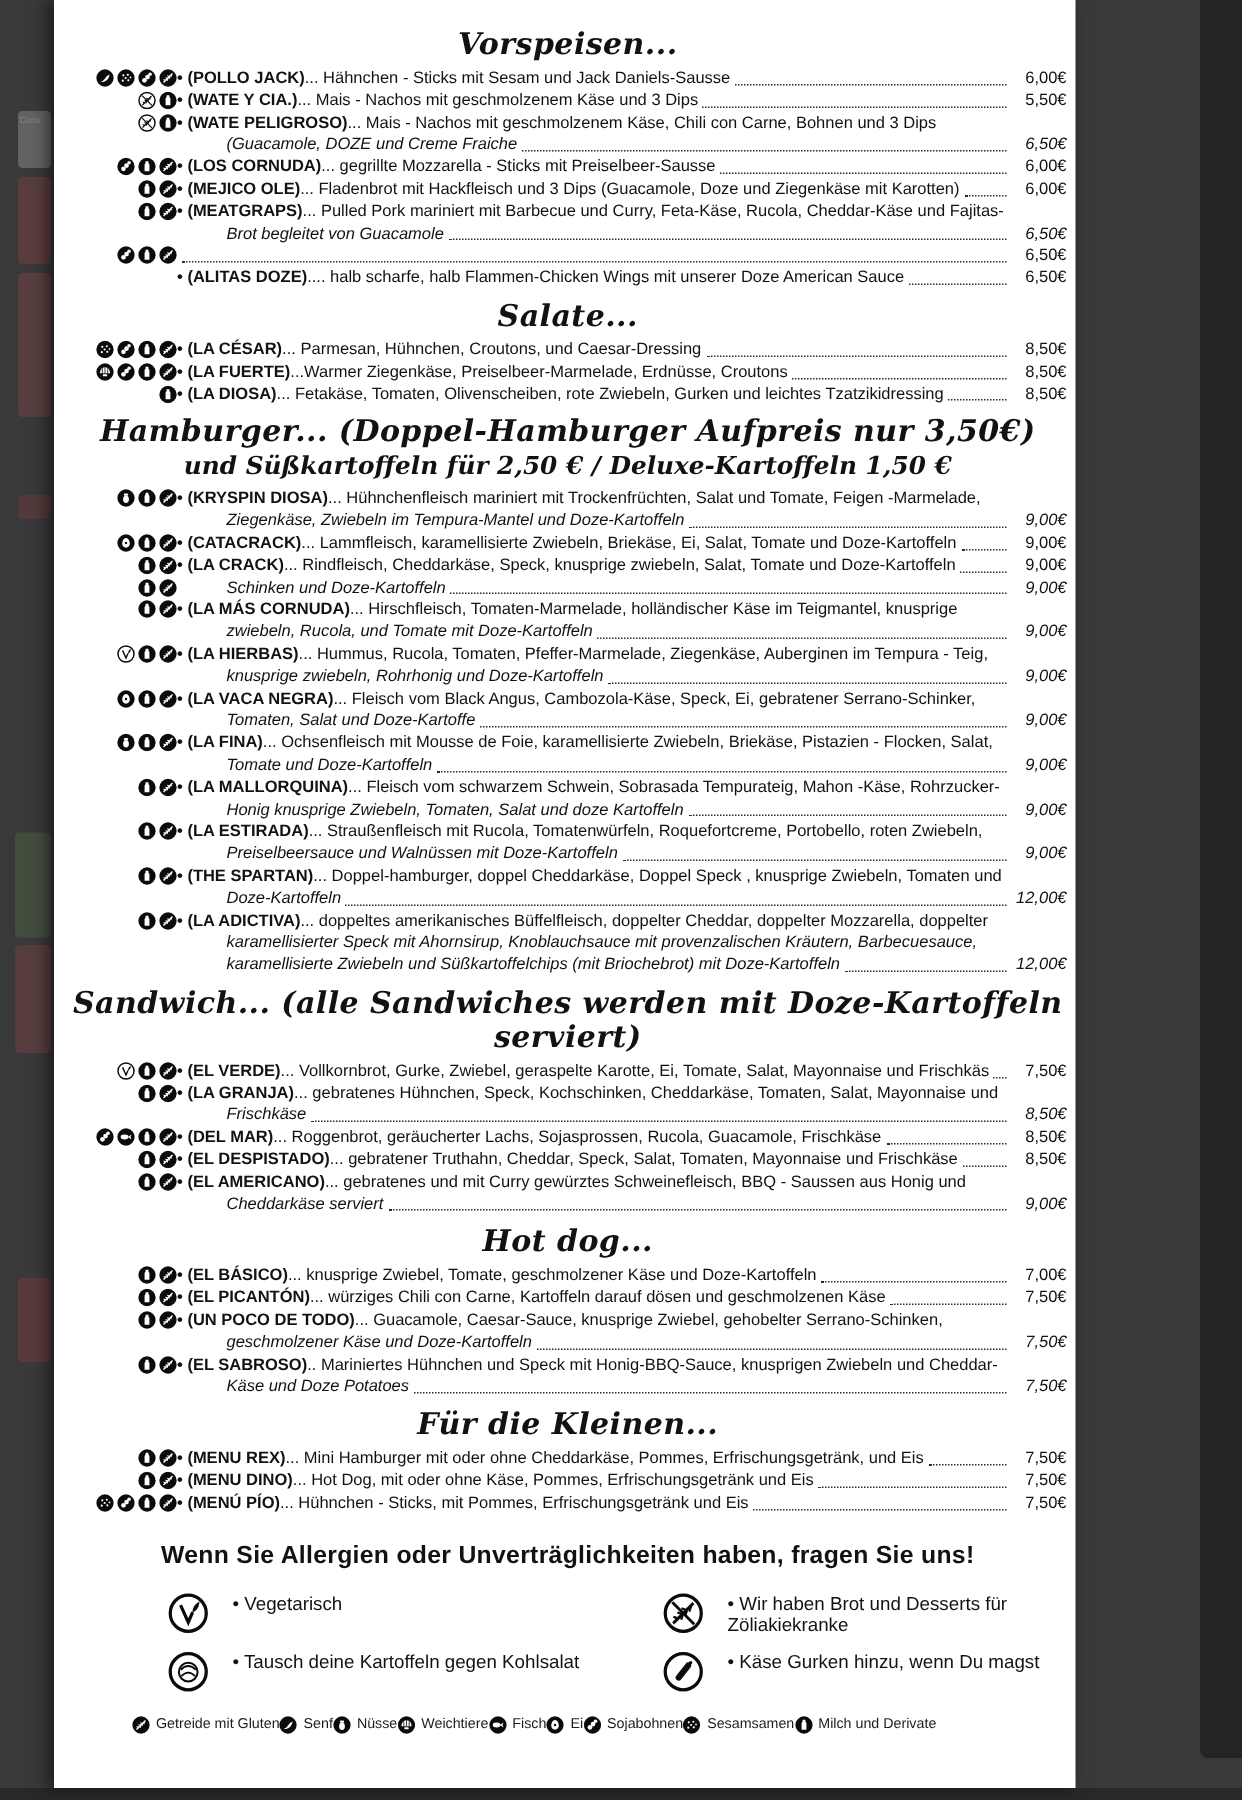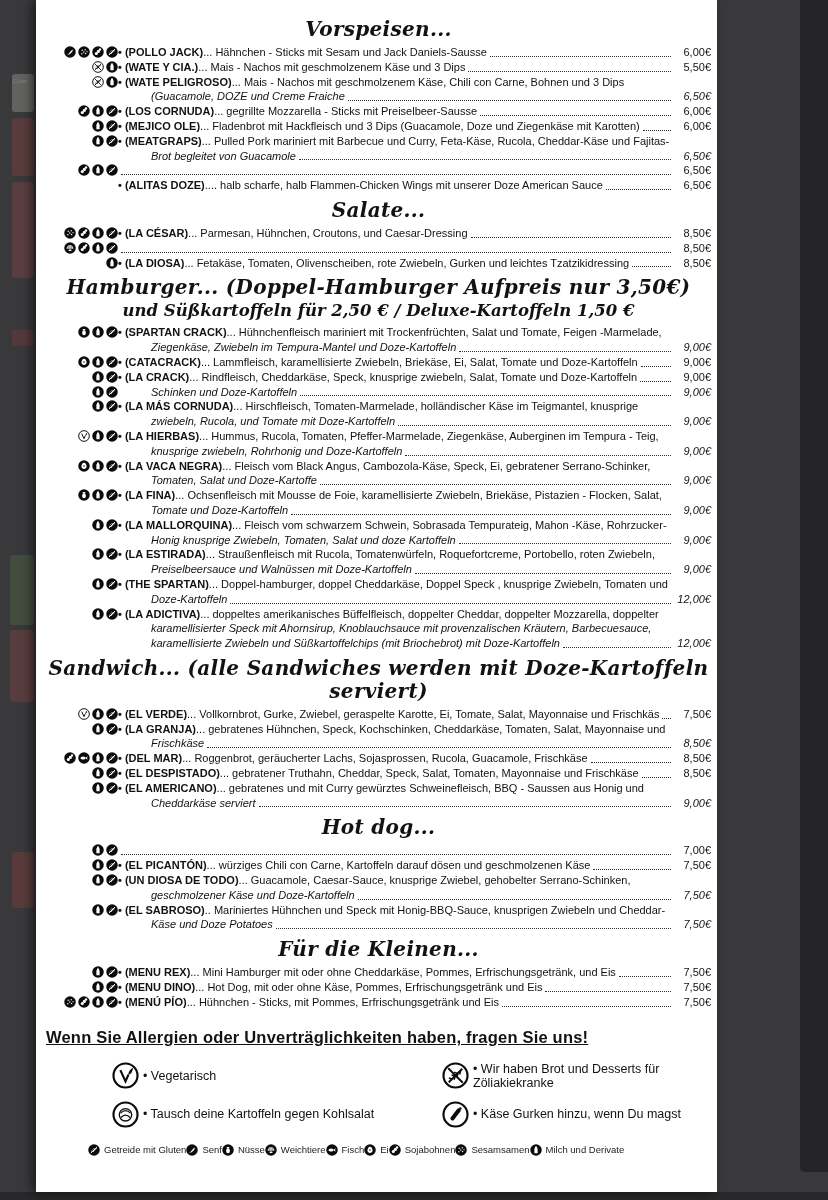--- a/index.html
+++ b/index.html
@@ -26,23 +26,23 @@
   .allergen svg{display:block;width:100%;height:100%;}
   .ibody{flex:1;min-width:0;}
   .bline{white-space:nowrap;overflow:hidden;}
   .bline.cont{padding-left:33px;font-style:italic;}
   .bline.final{display:flex;overflow:visible;}
   .bline.final .txt{flex:none;white-space:nowrap;}
   .dots{flex:1;min-width:8px;border-bottom:1.5px dotted #2b2b2b;margin:0 2px 3px 3px;}
   .price{flex:none;min-width:38px;text-align:right;}
   .bullet{font-weight:bold;}
   .iname{font-weight:bold;}
-  .note{font-size:16.5px;font-weight:bold;margin:18px 0 15px;letter-spacing:.2px;text-decoration:underline;}
+  .note{font-size:16.5px;font-weight:bold;text-align:center;margin:18px 0 15px;letter-spacing:.2px;}
   .info-grid{display:grid;grid-template-columns:330px 1fr;row-gap:11px;padding-left:66px;margin-bottom:12px;}
-  .info-item{display:flex;align-items:center;gap:4px;font-size:12.5px;}
+  .info-item{display:flex;gap:16px;font-size:12.5px;}
   .info-icon{width:27px;height:27px;flex:none;}
   .legend{display:flex;align-items:center;padding:4px 44px 0 42px;}
   .legend-item{display:flex;align-items:center;gap:4px;font-size:9.5px;color:#1c1c1c;white-space:nowrap;}
   .allergen.lg{width:12px;height:12px;flex:none;}
 </style>
 </head>
 <body style="background: rgb(57, 57, 59);">
 
 <div class="backdrop">
   <div class="bg-shape" style="left:12px;top:74px;width:22px;height:38px;background:#8b8b88;"></div>
@@ -353,20 +353,21 @@
               <span class="allergen sm">
                 <svg viewBox="0 0 20 20" xmlns="http://www.w3.org/2000/svg">
                   <circle cx="10" cy="10" r="9.6" fill="#0b0b0b"></circle>
                   <path d="M5 15 L15 5" stroke="#fff" stroke-width="1.6" fill="none"></path>
                   <path d="M7.5 12.5 l-2.4 -.7 M9.6 10.4 l-2.5 -.8 M11.6 8.4 l-2.5 -.8 M9 13.2 l.7 -2.4 M11 11.2 l.8 -2.5 M13 9.2 l.8 -2.5" stroke="#fff" stroke-width="1.2" fill="none"></path>
                 </svg>
               </span>
             </div>
             <div class="ibody">
               <div class="bline final">
+                <span class="txt"><span class="bullet">• </span><span class="iname">(LA FUERTE)</span><span class="idesc">...Warmer Ziegenkäse, Preiselbeer-Marmelade, Erdnüsse, Croutons</span></span>
                 <span class="dots"></span>
                 <span class="price">8,50€</span>
               </div>
             </div>
           </div>
           <div class="item">
             <div class="gutter">
               <span class="allergen sm">
                 <svg viewBox="0 0 20 20" xmlns="http://www.w3.org/2000/svg">
                   <circle cx="10" cy="10" r="9.6" fill="#0b0b0b"></circle>
@@ -405,21 +406,21 @@
               </span>
               <span class="allergen sm">
                 <svg viewBox="0 0 20 20" xmlns="http://www.w3.org/2000/svg">
                   <circle cx="10" cy="10" r="9.6" fill="#0b0b0b"></circle>
                   <path d="M5 15 L15 5" stroke="#fff" stroke-width="1.6" fill="none"></path>
                   <path d="M7.5 12.5 l-2.4 -.7 M9.6 10.4 l-2.5 -.8 M11.6 8.4 l-2.5 -.8 M9 13.2 l.7 -2.4 M11 11.2 l.8 -2.5 M13 9.2 l.8 -2.5" stroke="#fff" stroke-width="1.2" fill="none"></path>
                 </svg>
               </span>
             </div>
             <div class="ibody">
-              <div class="bline"><span class="txt"><span class="bullet">• </span><span class="iname">(SPARTAN CRACK)</span><span class="idesc">... Hühnchenfleisch mariniert mit Trockenfrüchten, Salat und Tomate, Feigen -Marmelade,</span></span></div>
+              <div class="bline"><span class="txt"><span class="bullet">• </span><span class="iname">(KRYSPIN DIOSA)</span><span class="idesc">... Hühnchenfleisch mariniert mit Trockenfrüchten, Salat und Tomate, Feigen -Marmelade,</span></span></div>
               <div class="bline cont final">
                 <span class="txt">Ziegenkäse, Zwiebeln im Tempura-Mantel und Doze-Kartoffeln</span>
                 <span class="dots"></span>
                 <span class="price">9,00€</span>
               </div>
             </div>
           </div>
           <div class="item">
             <div class="gutter">
               <span class="allergen sm">
@@ -886,20 +887,21 @@
               <span class="allergen sm">
                 <svg viewBox="0 0 20 20" xmlns="http://www.w3.org/2000/svg">
                   <circle cx="10" cy="10" r="9.6" fill="#0b0b0b"></circle>
                   <path d="M5 15 L15 5" stroke="#fff" stroke-width="1.6" fill="none"></path>
                   <path d="M7.5 12.5 l-2.4 -.7 M9.6 10.4 l-2.5 -.8 M11.6 8.4 l-2.5 -.8 M9 13.2 l.7 -2.4 M11 11.2 l.8 -2.5 M13 9.2 l.8 -2.5" stroke="#fff" stroke-width="1.2" fill="none"></path>
                 </svg>
               </span>
             </div>
             <div class="ibody">
               <div class="bline final">
+                <span class="txt"><span class="bullet">• </span><span class="iname">(EL BÁSICO)</span><span class="idesc">... knusprige Zwiebel, Tomate, geschmolzener Käse und Doze-Kartoffeln</span></span>
                 <span class="dots"></span>
                 <span class="price">7,00€</span>
               </div>
             </div>
           </div>
           <div class="item">
             <div class="gutter">
               <span class="allergen sm">
                 <svg viewBox="0 0 20 20" xmlns="http://www.w3.org/2000/svg">
                   <circle cx="10" cy="10" r="9.6" fill="#0b0b0b"></circle>
@@ -932,21 +934,21 @@
               </span>
               <span class="allergen sm">
                 <svg viewBox="0 0 20 20" xmlns="http://www.w3.org/2000/svg">
                   <circle cx="10" cy="10" r="9.6" fill="#0b0b0b"></circle>
                   <path d="M5 15 L15 5" stroke="#fff" stroke-width="1.6" fill="none"></path>
                   <path d="M7.5 12.5 l-2.4 -.7 M9.6 10.4 l-2.5 -.8 M11.6 8.4 l-2.5 -.8 M9 13.2 l.7 -2.4 M11 11.2 l.8 -2.5 M13 9.2 l.8 -2.5" stroke="#fff" stroke-width="1.2" fill="none"></path>
                 </svg>
               </span>
             </div>
             <div class="ibody">
-              <div class="bline"><span class="txt"><span class="bullet">• </span><span class="iname">(UN DIOSA DE TODO)</span><span class="idesc">... Guacamole, Caesar-Sauce, knusprige Zwiebel, gehobelter Serrano-Schinken,</span></span></div>
+              <div class="bline"><span class="txt"><span class="bullet">• </span><span class="iname">(UN POCO DE TODO)</span><span class="idesc">... Guacamole, Caesar-Sauce, knusprige Zwiebel, gehobelter Serrano-Schinken,</span></span></div>
               <div class="bline cont final">
                 <span class="txt">geschmolzener Käse und Doze-Kartoffeln</span>
                 <span class="dots"></span>
                 <span class="price">7,50€</span>
               </div>
             </div>
           </div>
           <div class="item">
             <div class="gutter">
               <span class="allergen sm">

